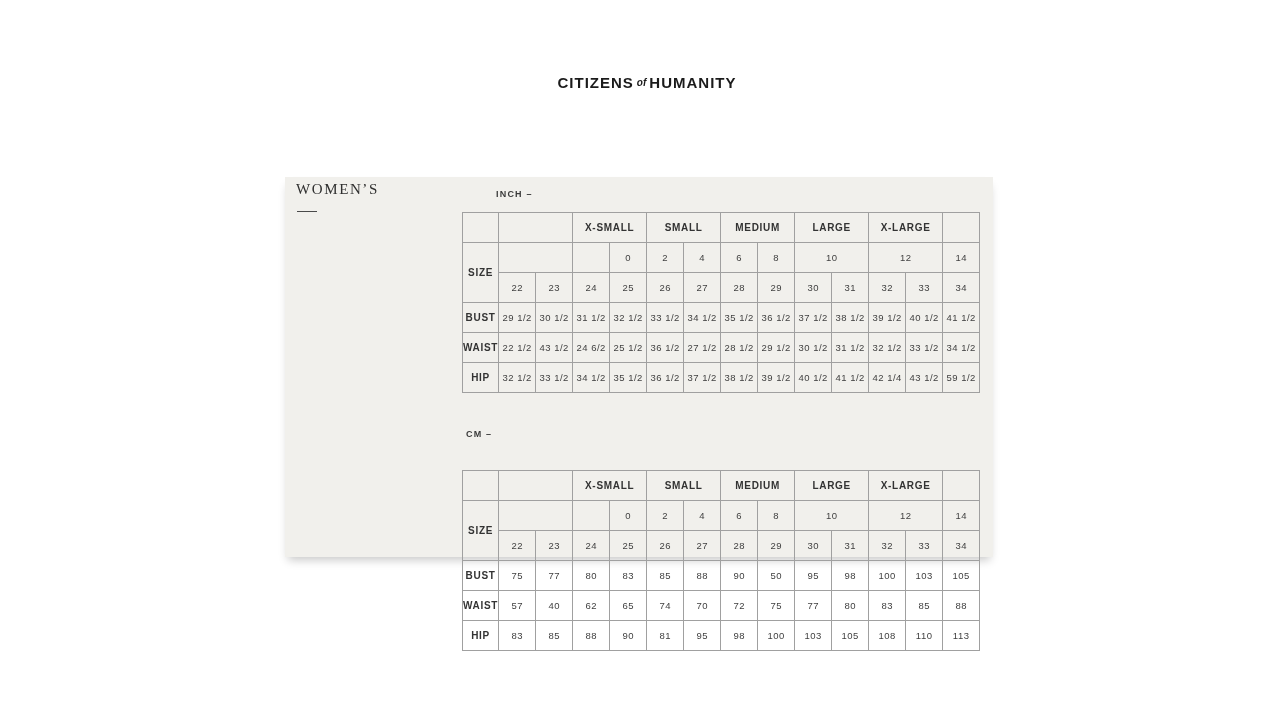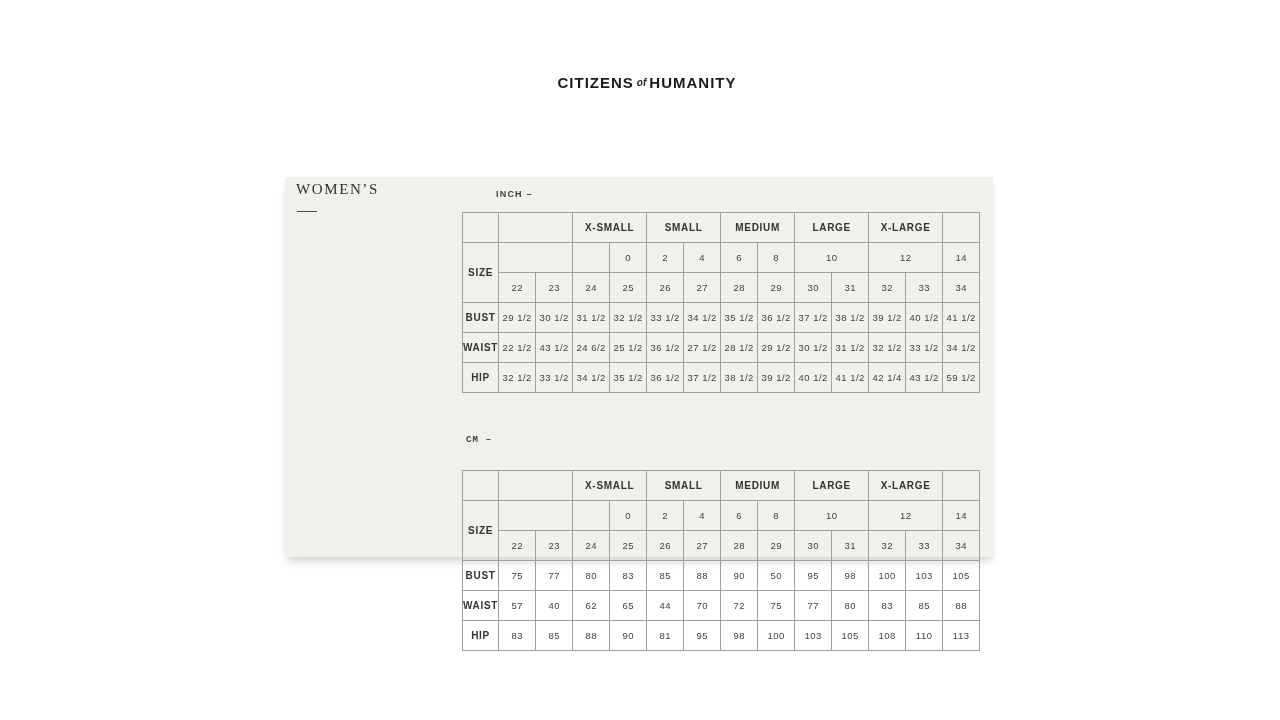--- a/index.html
+++ b/index.html
@@ -18,21 +18,21 @@
   }
   .section-title{
     position:absolute;left:11px;top:4px;
     font-family:"Liberation Serif",serif;font-size:15px;letter-spacing:1.6px;color:#2f2f2f;
   }
   .title-dash{position:absolute;left:12px;top:34px;width:20px;height:1px;background:#4a4a4a;}
   .unit-label{
     position:absolute;font-size:9px;font-weight:bold;letter-spacing:1.2px;color:#3a3a3a;
   }
   .unit-label.inch{left:181px;top:12px;margin-left:30px;}
-  .unit-label.cm{left:181px;top:258px;font-family:Liberation Mono, monospace;}
+  .unit-label.cm{left:181px;top:252px;}
   table.size-table{
     position:absolute;left:177px;border-collapse:collapse;table-layout:fixed;
     background:transparent;
   }
   table.size-table.inch{top:35px;}
   table.size-table.cm{top:293px;}
   .size-table td{
     border:1px solid #a0a0a0;height:29px;padding:0;margin:0;
     text-align:center;vertical-align:middle;
     font-size:9.5px;color:#3f3f3f;letter-spacing:0.5px;white-space:nowrap;overflow:hidden;
@@ -234,21 +234,21 @@
       <td>100</td>
       <td>103</td>
       <td>105</td>
     </tr>
     <tr>
       <td class="lbl">WAIST</td>
       <td>57</td>
       <td>40</td>
       <td>62</td>
       <td>65</td>
-      <td>44</td>
+      <td>74</td>
       <td>70</td>
       <td>72</td>
       <td>75</td>
       <td>77</td>
       <td>80</td>
       <td>83</td>
       <td>85</td>
       <td>88</td>
     </tr>
     <tr>

